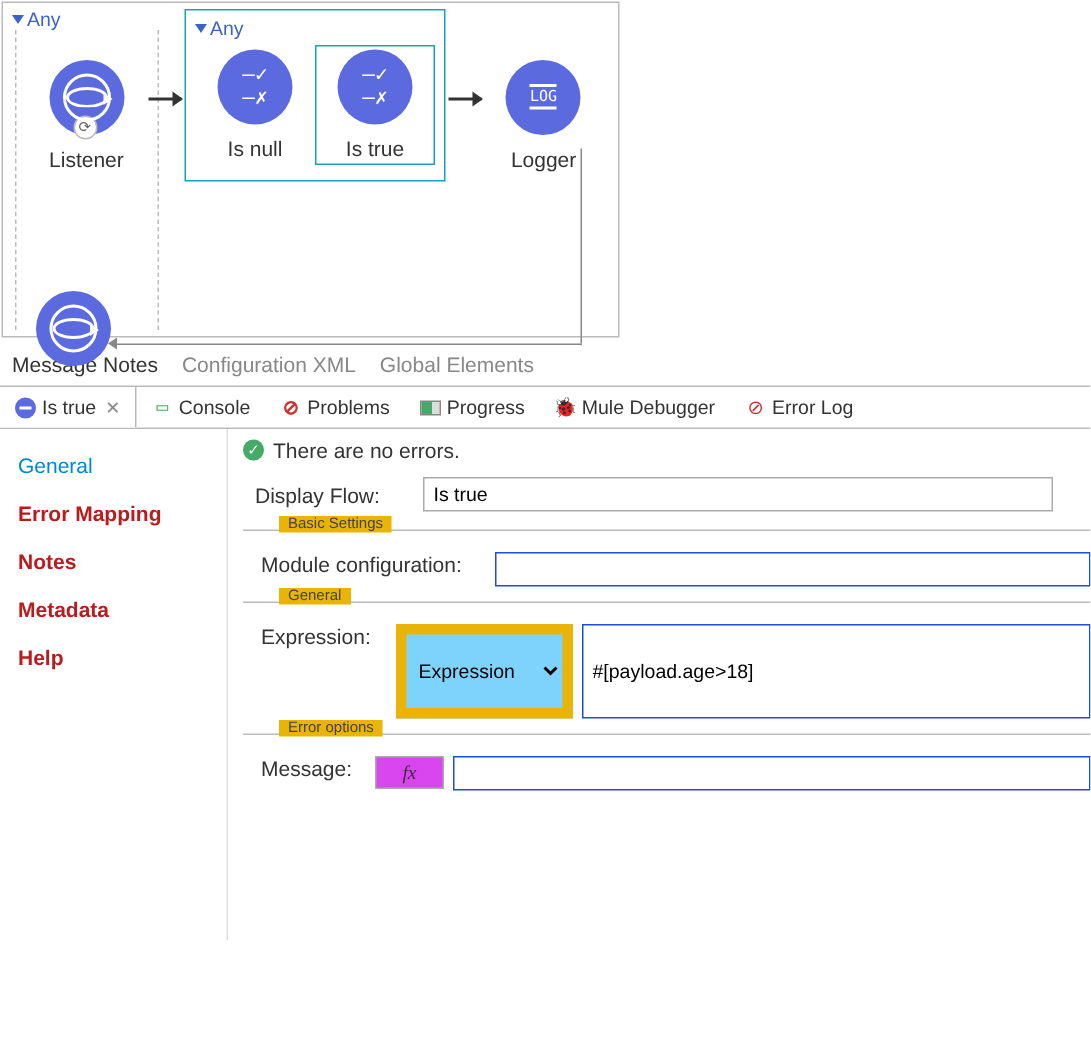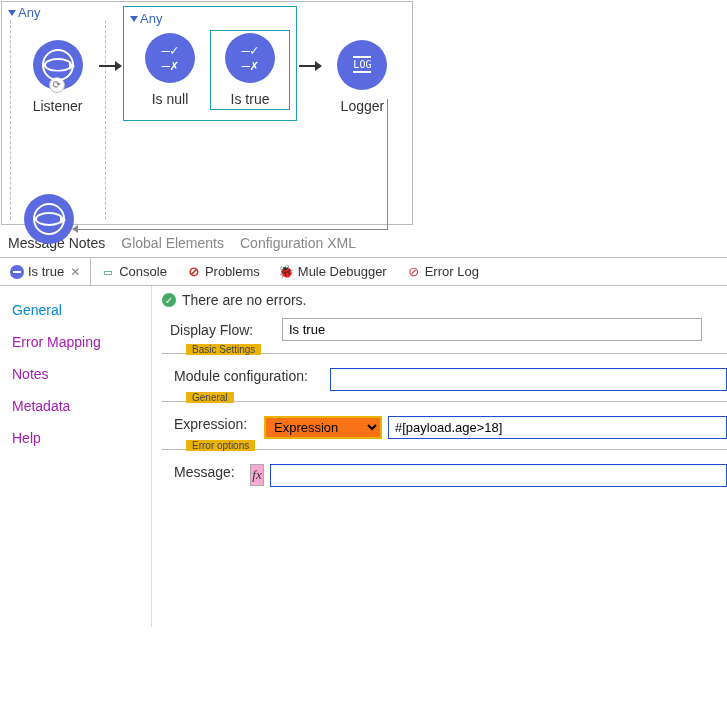--- a/index.html
+++ b/index.html
@@ -196,22 +196,23 @@
     height: 342px;
   }
   .side-nav {
     width: 152px;
     border-right: 1px solid #ddd;
     padding-top: 8px;
   }
   .side-nav div {
     padding: 8px 12px;
     font-size: 14px;
-    color:#a21caf;
+    color:#b91c1c;
     cursor:pointer;
+    font-weight:bold;
   }
   .side-nav div.active { color:#0288d1; font-weight:500; }
 
   .props {
     flex:1;
     padding: 6px 0 0 10px;
   }
   .status-line { display:flex; align-items:center; gap:6px; font-size:14px; margin-bottom:10px; }
   .ok-icon { width:14px; height:14px; background:#4a6; border-radius:50%; display:inline-flex; align-items:center; justify-content:center; color:#fff; font-size:10px; }
 
@@ -233,25 +234,25 @@
     position:absolute; top:-10px; left:24px;
     background:#eab308; padding:0 6px;
     font-size:10px; color:#444;
   }
   .inner-row { display:flex; gap:6px; margin: 4px 0 10px 12px; font-size:14px; }
   .inner-row label.w { width: 150px; }
   .inner-row label.sw { width: 84px; }
   .inner-row label.mw { width: 70px; }
 
   select.combo {
-    border:2px solid #eab308; padding:0 4px; font-size:13px; width:118px; background:#f97316;
+    border:7px solid #eab308; padding:16px 4px; font-size:13px; width:118px; background:#7dd3fc;
   }
   input.long { flex:1; border:1px solid #1d4ed8; padding:3px 6px; font-size:13px; }
   .fx-btn {
-    width:14px;height:22px;border:1px solid #aaa;background:#f9a8d4;
+    width:46px;height:22px;border:1px solid #aaa;background:#d946ef;
     display:inline-flex;align-items:center;justify-content:center;
     font-style:italic; font-family: "Times New Roman", serif; font-size:13px;
     cursor:pointer;
   }
 </style>
 </head>
 <body>
 
 <div class="canvas-wrap">
   <div class="outer-any any-label">
@@ -308,37 +309,41 @@
   <div class="error-arrowhead"></div>
   <div class="error-node">
     <div class="node-icon globe">
       <span class="globe-arrow"></span>
     </div>
   </div>
 </div>
 
 <div class="editor-tabs">
   <span class="active">Message Notes</span>
+  <span>Configuration XML</span>
   <span>Global Elements</span>
-  <span>Configuration XML</span>
 </div>
 
 <div class="panel-tabbar">
   <div class="ptab active">
     <span class="ptab-icon ico-istrue"></span>
     <span>Is true</span>
     <span class="close">✕</span>
   </div>
   <div class="ptab">
     <span class="ptab-icon ico-console">▭</span>
     <span>Console</span>
   </div>
   <div class="ptab">
     <span class="ptab-icon ico-problems">⊘</span>
     <span>Problems</span>
+  </div>
+  <div class="ptab">
+    <span class="ptab-icon ico-progress"></span>
+    <span>Progress</span>
   </div>
   <div class="ptab">
     <span class="ptab-icon ico-bug">🐞</span>
     <span>Mule Debugger</span>
   </div>
   <div class="ptab">
     <span class="ptab-icon ico-error">⊘</span>
     <span>Error Log</span>
   </div>
 </div>

